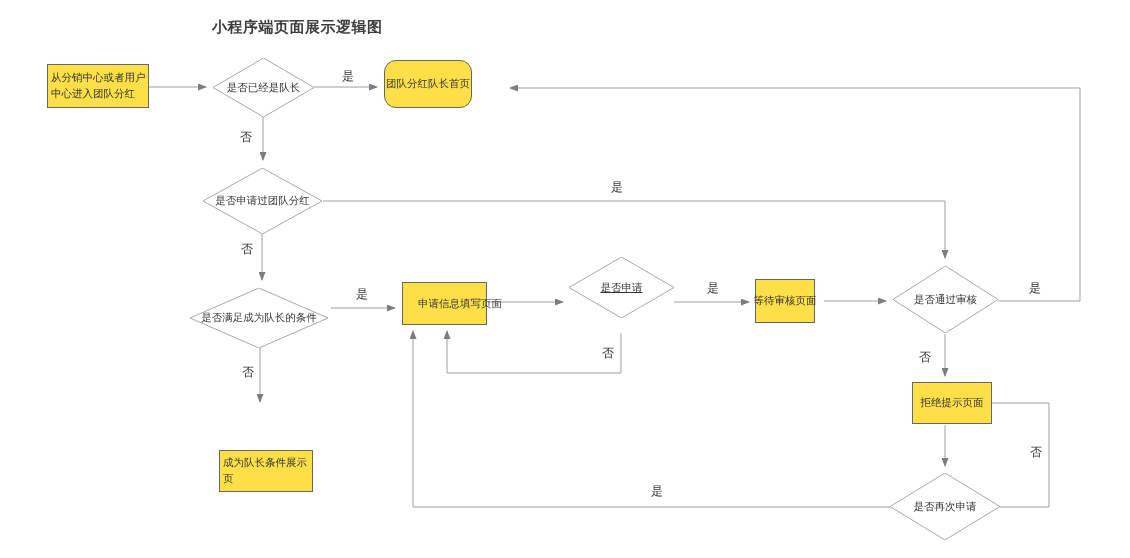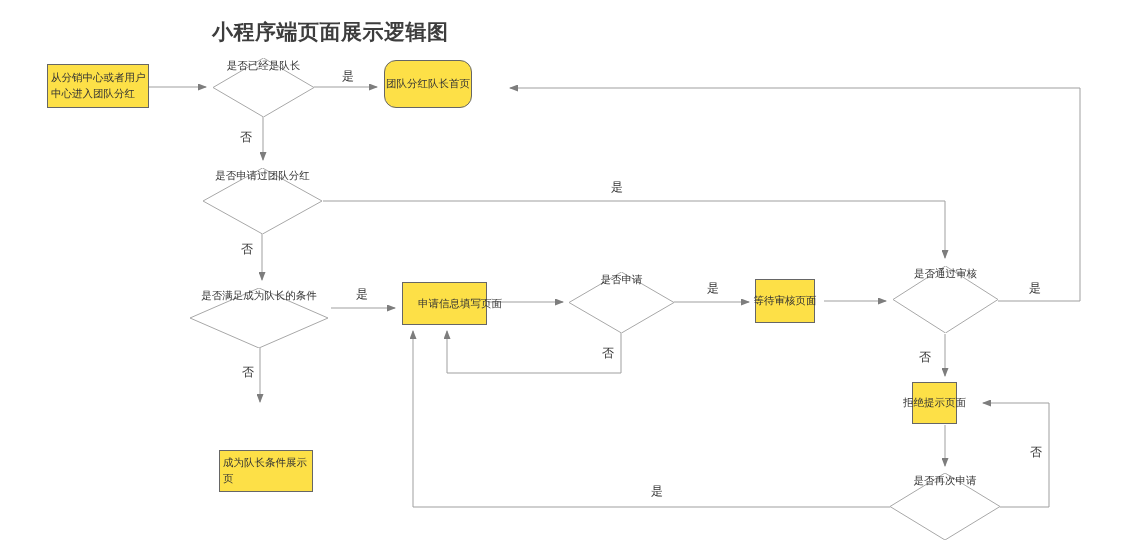--- a/index.html
+++ b/index.html
@@ -2,32 +2,32 @@
 <html style="--line: #9f9f9f; --arrow: #7d7d7d; --diamond: #a8a8a8;"><head>
 <meta charset="utf-8">
 <style>
   html,body{margin:0;padding:0;background:#fff;}
   .canvas{
     position:relative;width:1130px;height:558px;background:#fff;overflow:hidden;
     font-family:"Liberation Sans","DejaVu Sans",sans-serif;color:#333;
   }
   .connectors{position:absolute;left:0;top:0;width:1130px;height:558px;}
   .page-title{
-    position:absolute;left:212px;top:18px;font-size:21px;font-weight:bold;
+    position:absolute;left:212px;top:18px;font-size:15px;font-weight:bold;
     color:#3d3d3d;letter-spacing:0.5px;white-space:nowrap;
   }
   .node{position:absolute;box-sizing:border-box;font-size:10.5px;line-height:1.5;color:#333;}
   .box{
     border:1px solid #666;background:#fde047;display:flex;align-items:center;
     justify-content:center;text-align:center;
   }
   .box .lbl{white-space:nowrap;}
   .box.multiline{justify-content:flex-start;text-align:left;padding:2px 2px 2px 3px;}
   .box.multiline .lbl{white-space:normal;}
-  .diamond{display:flex;justify-content:center;background:transparent;border:none;}
+  .diamond{display:flex;align-items:center;justify-content:center;background:transparent;border:none;}
   .diamond svg{position:absolute;left:0;top:0;width:100%;height:100%;}
   .diamond .lbl{position:relative;white-space:nowrap;}
   .edge-label{
     position:absolute;transform:translate(-50%,-50%);font-size:12px;color:#333;
     white-space:nowrap;
   }
 </style>
 </head>
 <body>
 
@@ -70,21 +70,21 @@
   </div>
 
   <div class="node box" style="left: 402px; top: 282px; width: 85px; height: 43px; border-color: rgb(102, 102, 102); padding-left: 31px;">
     <span class="lbl">申请信息填写页面</span>
   </div>
 
   <div class="node box" style="left: 755px; top: 279px; width: 60px; height: 44px; border-color: rgb(102, 102, 102);">
     <span class="lbl">等待审核页面</span>
   </div>
 
-  <div class="node box" style="left: 912px; top: 382px; width: 45px; height: 42px; border-color: rgb(102, 102, 102);">
+  <div class="node box" style="left: 912px; top: 382px; width: 80px; height: 42px; border-color: rgb(102, 102, 102);">
     <span class="lbl">拒绝提示页面</span>
   </div>
 
   <div class="node box multiline" style="left: 219px; top: 409px; width: 94px; height: 42px; border-color: rgb(102, 102, 102); margin-top: 41px;">
     <span class="lbl">成为队长条件展示页</span>
   </div>
 
   <div class="node diamond" style="left:213px;top:58px;width:101px;height:59px;">
     <svg viewBox="0 0 100 100" preserveAspectRatio="none">
       <polygon points="50,0 100,50 50,100 0,50" fill="#fff" stroke="var(--diamond,#a8a8a8)" stroke-width="1" vector-effect="non-scaling-stroke"></polygon>
@@ -99,21 +99,21 @@
     <span class="lbl">是否申请过团队分红</span>
   </div>
 
   <div class="node diamond" style="left:190px;top:288px;width:138px;height:60px;">
     <svg viewBox="0 0 100 100" preserveAspectRatio="none">
       <polygon points="50,0 100,50 50,100 0,50" fill="#fff" stroke="var(--diamond,#a8a8a8)" stroke-width="1" vector-effect="non-scaling-stroke"></polygon>
     </svg>
     <span class="lbl">是否满足成为队长的条件</span>
   </div>
 
-  <div class="node diamond" style="left:569px;top:272px;width:105px;height:61px;">
+  <div class="node diamond" style="left:569px;top:257px;width:105px;height:61px;text-decoration:underline;">
     <svg viewBox="0 0 100 100" preserveAspectRatio="none">
       <polygon points="50,0 100,50 50,100 0,50" fill="#fff" stroke="var(--diamond,#a8a8a8)" stroke-width="1" vector-effect="non-scaling-stroke"></polygon>
     </svg>
     <span class="lbl">是否申请</span>
   </div>
 
   <div class="node diamond" style="left:893px;top:266px;width:105px;height:67px;">
     <svg viewBox="0 0 100 100" preserveAspectRatio="none">
       <polygon points="50,0 100,50 50,100 0,50" fill="#fff" stroke="var(--diamond,#a8a8a8)" stroke-width="1" vector-effect="non-scaling-stroke"></polygon>
     </svg>

